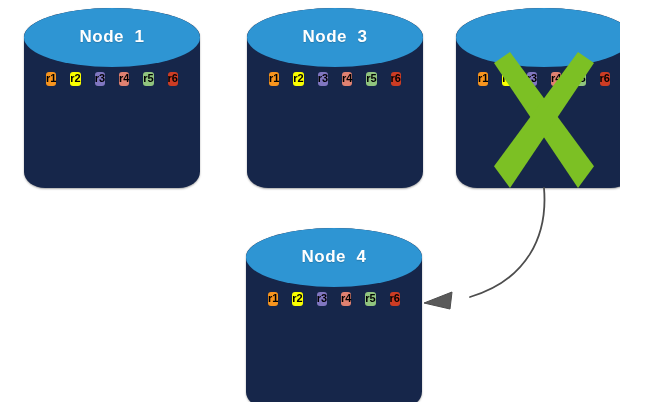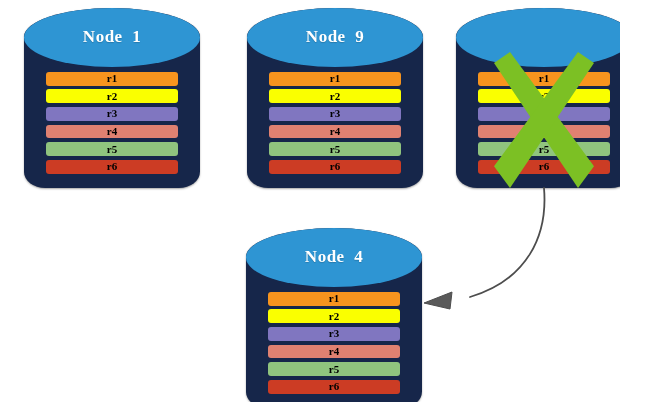--- a/index.html
+++ b/index.html
@@ -6,21 +6,21 @@
     margin: 0;
     padding: 0;
     background: #ffffff;
   }
   #canvas {
     position: relative;
     width: 620px;
     height: 402px;
     background: #ffffff;
     overflow: hidden;
-    font-family: Liberation Serif, serif;
+    font-family: Liberation Sans, sans-serif;
   }
 
   
   .node {
     position: absolute;
   }
   .node-body {
     position: absolute;
     left: 0;
     top: 0;
@@ -55,21 +55,21 @@
     white-space: pre;
     text-shadow: 0 1px 1px rgba(0,0,0,0.18);
   }
   .rows {
     position: absolute;
     left: 12.5%;
     right: 12.5%;
     top: 35.5%;
     bottom: 8%;
     display: flex;
-    flex-direction: column;
+    flex-direction: row;
     justify-content: space-between;
   }
   .row {
     height: 13.6%;
     border-radius: 3px;
     display: flex;
     align-items: center;
     justify-content: center;
     color: #000000;
     font-weight: bold;
@@ -108,21 +108,21 @@
       <div class="row" style="background:#8076C0;">r3</div>
       <div class="row" style="background:#E08171;">r4</div>
       <div class="row" style="background:#90C47E;">r5</div>
       <div class="row" style="background:#CC3C24;">r6</div>
     </div>
   </div>
 
   <div class="node" style="left:247px; top:8px; width:176px; height:180px;">
     <div class="node-body"></div>
     <div class="node-top"></div>
-    <div class="node-title">Node  9</div>
+    <div class="node-title">Node  3</div>
     <div class="rows">
       <div class="row" style="background:#F7941E;">r1</div>
       <div class="row" style="background:#FAFF00;">r2</div>
       <div class="row" style="background:#8076C0;">r3</div>
       <div class="row" style="background:#E08171;">r4</div>
       <div class="row" style="background:#90C47E;">r5</div>
       <div class="row" style="background:#CC3C24;">r6</div>
     </div>
   </div>
 

